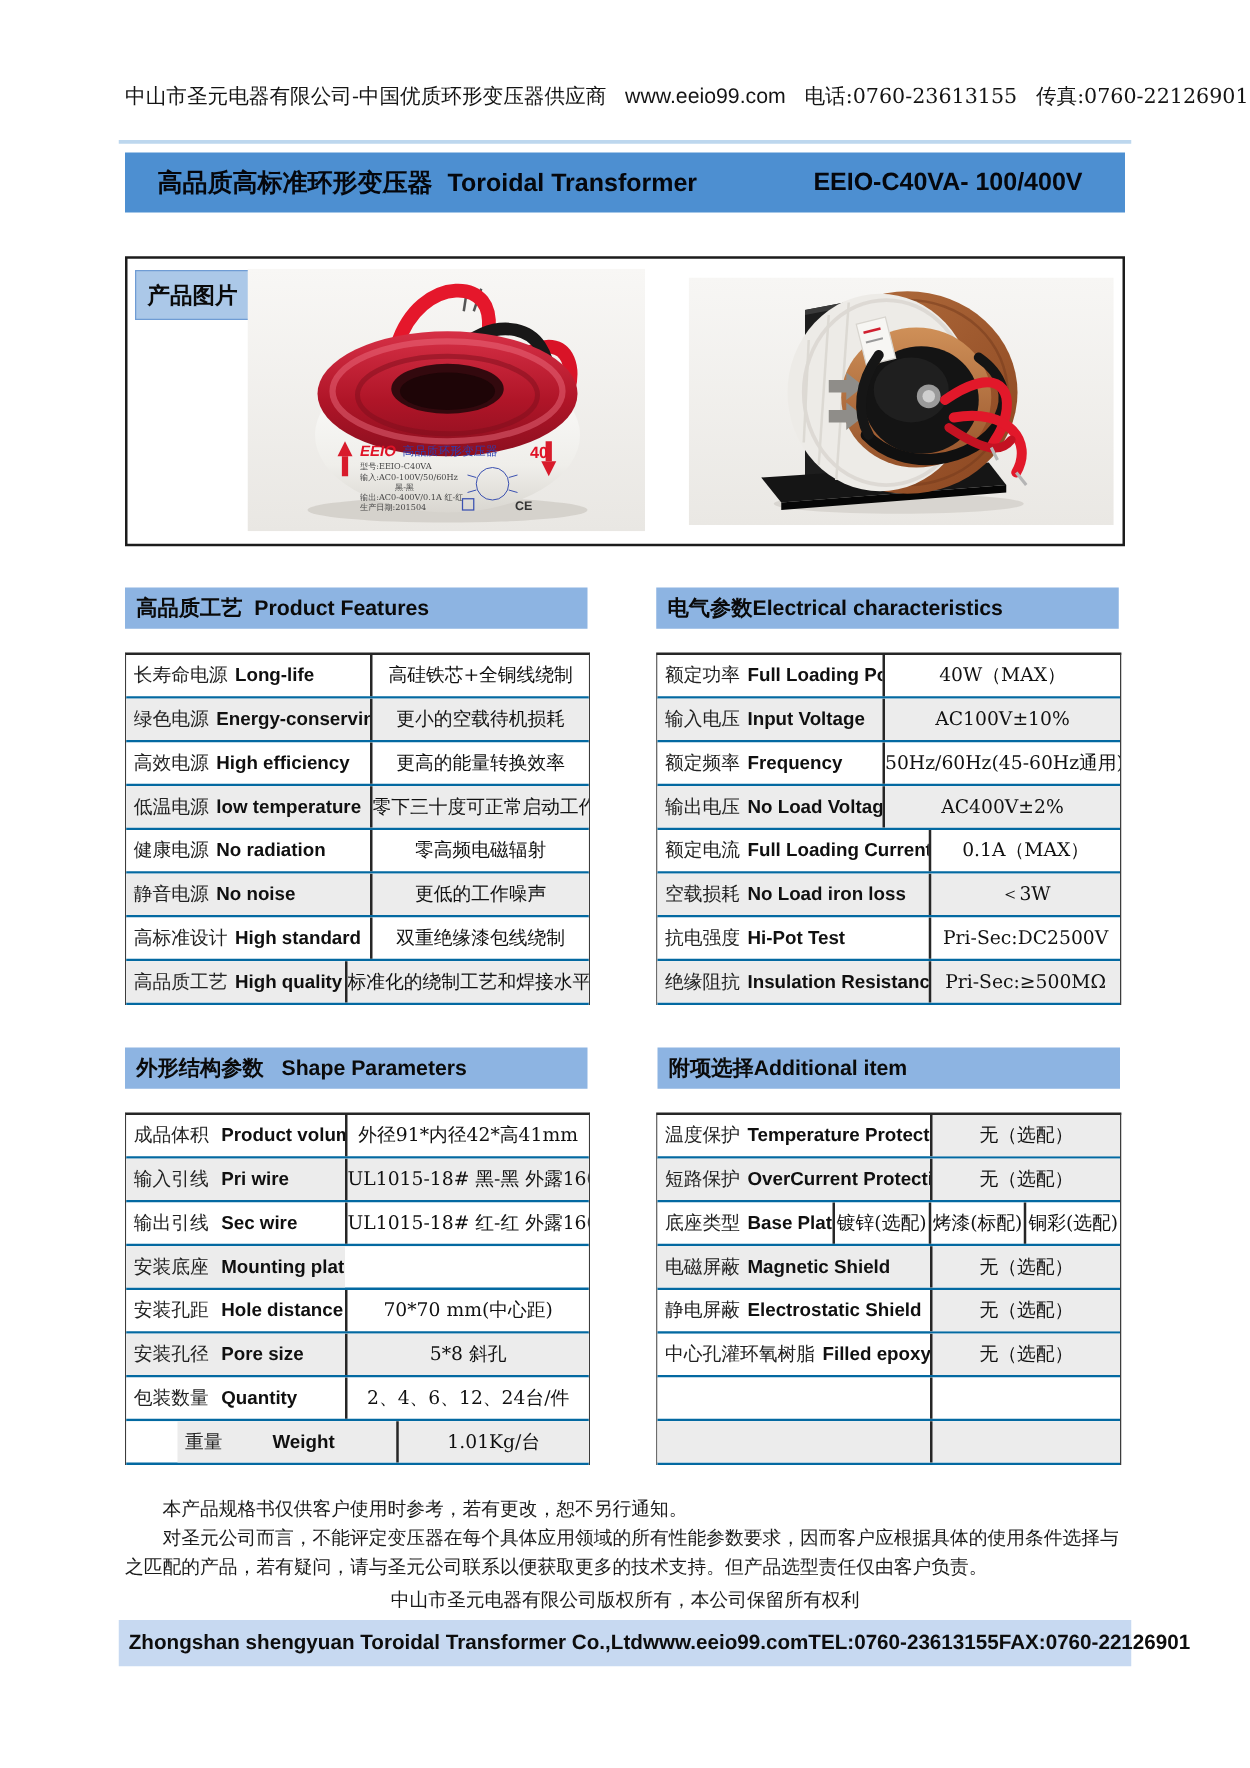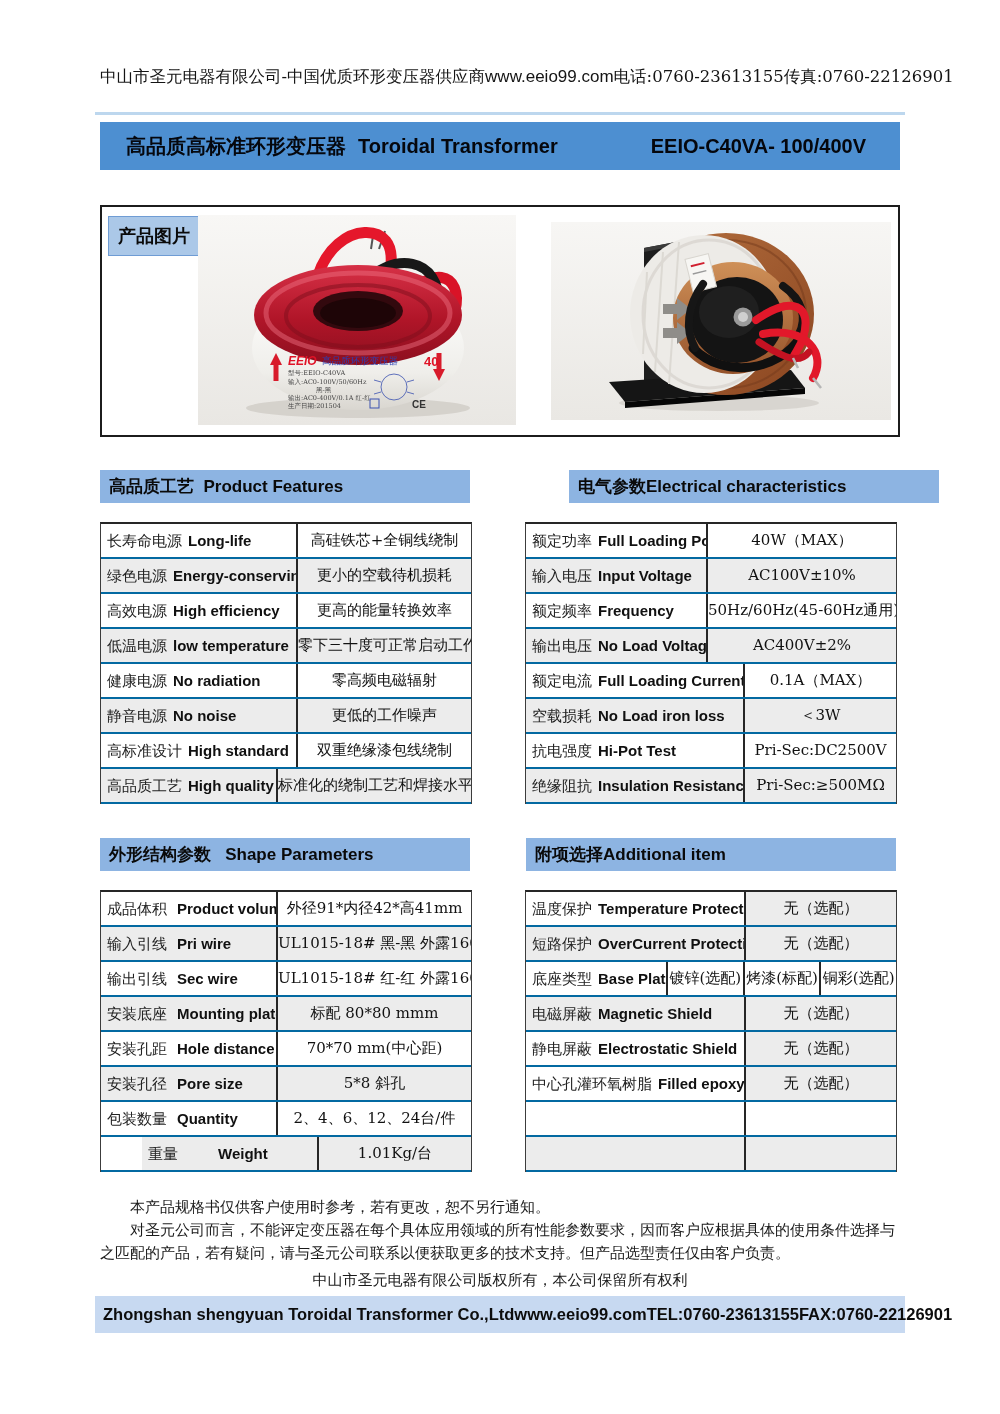--- a/index.html
+++ b/index.html
@@ -1,21 +1,21 @@
 <!DOCTYPE html>
 <html><head>
 <meta charset="utf-8">
 <style>
   html,body{margin:0;padding:0;background:#ffffff;}
   body{width:1000px;height:1414px;position:relative;overflow:hidden;
        font-family:"Liberation Sans",sans-serif;}
   .abs{position:absolute;}
 
   
-  #header-line{left:100px;top:66px;width:812px;height:30px;display:flex;
+  #header-line{left:100px;top:66px;width:812px;height:30px;display:flex;gap:15px;
     align-items:baseline;font-family:"DejaVu Serif",serif;font-size:16.5px;color:#141414;white-space:nowrap;}
   #header-line .web{font-family:"Liberation Sans",sans-serif;font-size:17px;}
   #header-sep{left:95px;top:112px;width:810px;height:3px;background:#bdd7ee;}
 
   
   #title-bar{left:100px;top:122px;width:800px;height:48px;background:#4d8fd1;
     display:flex;justify-content:space-between;align-items:center;
     padding:0 34px 0 26px;box-sizing:border-box;
     font-weight:bold;font-size:20px;color:#05070d;}
   #title-bar .cnen .en{margin-left:12px;}
@@ -27,21 +27,21 @@
     border:1px solid #6f9cd4;box-sizing:border-box;text-align:center;line-height:38px;
     font-weight:bold;font-size:18px;color:#0a0a0a;}
   #photo1{position:absolute;left:96px;top:8px;width:318px;height:210px;}
   #photo2{position:absolute;left:449px;top:15px;width:340px;height:198px;}
 
   
   .sec-head{position:absolute;width:370px;height:33px;background:#8db4e2;
     font-weight:bold;font-size:17px;line-height:33px;padding-left:9px;box-sizing:border-box;
     color:#0a0a0a;white-space:pre;overflow:hidden;}
   #features-head{left:100px;top:470px;}
-  #electrical-head{left:525px;top:470px;margin-left:44px;}
+  #electrical-head{left:525px;top:470px;}
   #shape-head{left:100px;top:838px;}
   #additional-head{left:526px;top:838px;}
 
   
   .dtable{position:absolute;width:370px;border-left:1px solid #3c3c3c;border-right:1px solid #3c3c3c;
     border-top:2px solid #262626;box-sizing:content-box;background:#fff;}
   #features-table{left:100px;top:522px;}
   #electrical-table{left:525px;top:522px;}
   #shape-table{left:100px;top:890px;}
   #additional-table{left:525px;top:890px;}
@@ -273,21 +273,20 @@
     <div class="drow">
       <div class="dcell dlabel alt" style="width: 175px;"><span class="cn" style="min-width: 64px;">输入引线</span><span class="en">Pri wire</span></div>
       <div class="dcell dvalue alt">UL1015-18# 黑-黑 外露160mm</div>
     </div>
     <div class="drow">
       <div class="dcell dlabel" style="width: 175px;"><span class="cn" style="min-width: 64px;">输出引线</span><span class="en">Sec wire</span></div>
       <div class="dcell dvalue">UL1015-18# 红-红 外露160mm</div>
     </div>
     <div class="drow">
       <div class="dcell dlabel alt" style="width: 175px;"><span class="cn" style="min-width: 64px;">安装底座</span><span class="en">Mounting plate</span></div>
-      <div class="dcell dvalue alt">标配  80*80 mmm</div>
     </div>
     <div class="drow">
       <div class="dcell dlabel" style="width: 175px;"><span class="cn" style="min-width: 64px;">安装孔距</span><span class="en">Hole distance</span></div>
       <div class="dcell dvalue">70*70 mm(中心距)</div>
     </div>
     <div class="drow">
       <div class="dcell dlabel alt" style="width: 175px;"><span class="cn" style="min-width: 64px;">安装孔径</span><span class="en">Pore size</span></div>
       <div class="dcell dvalue alt">5*8 斜孔</div>
     </div>
     <div class="drow">

